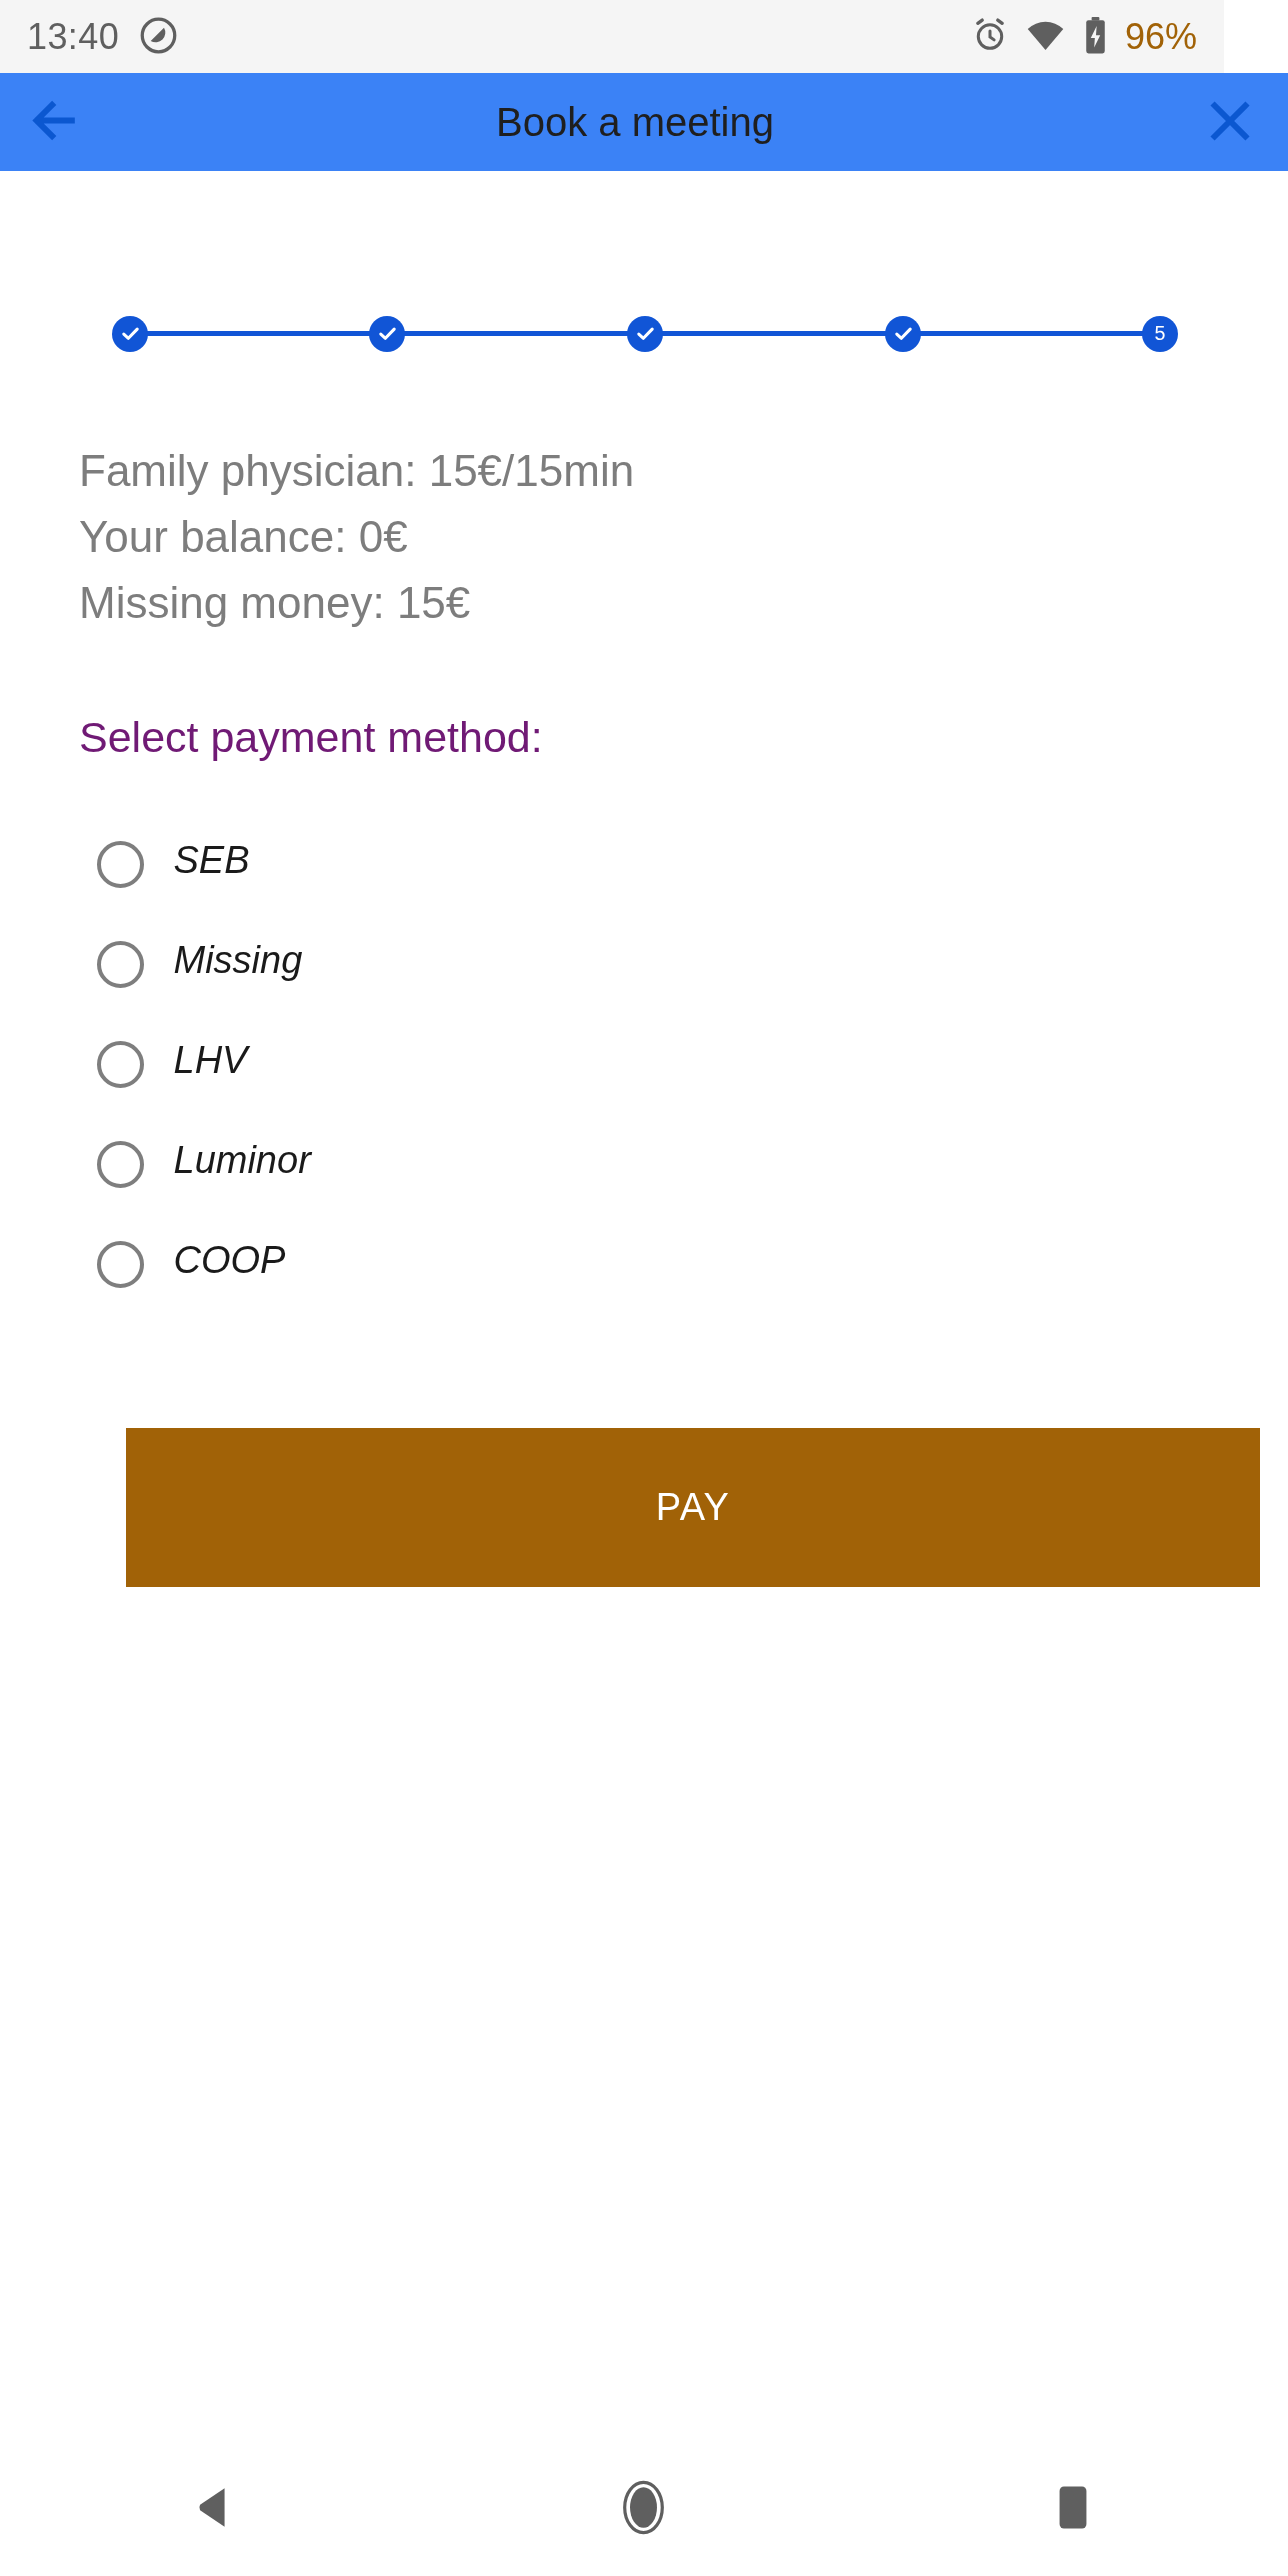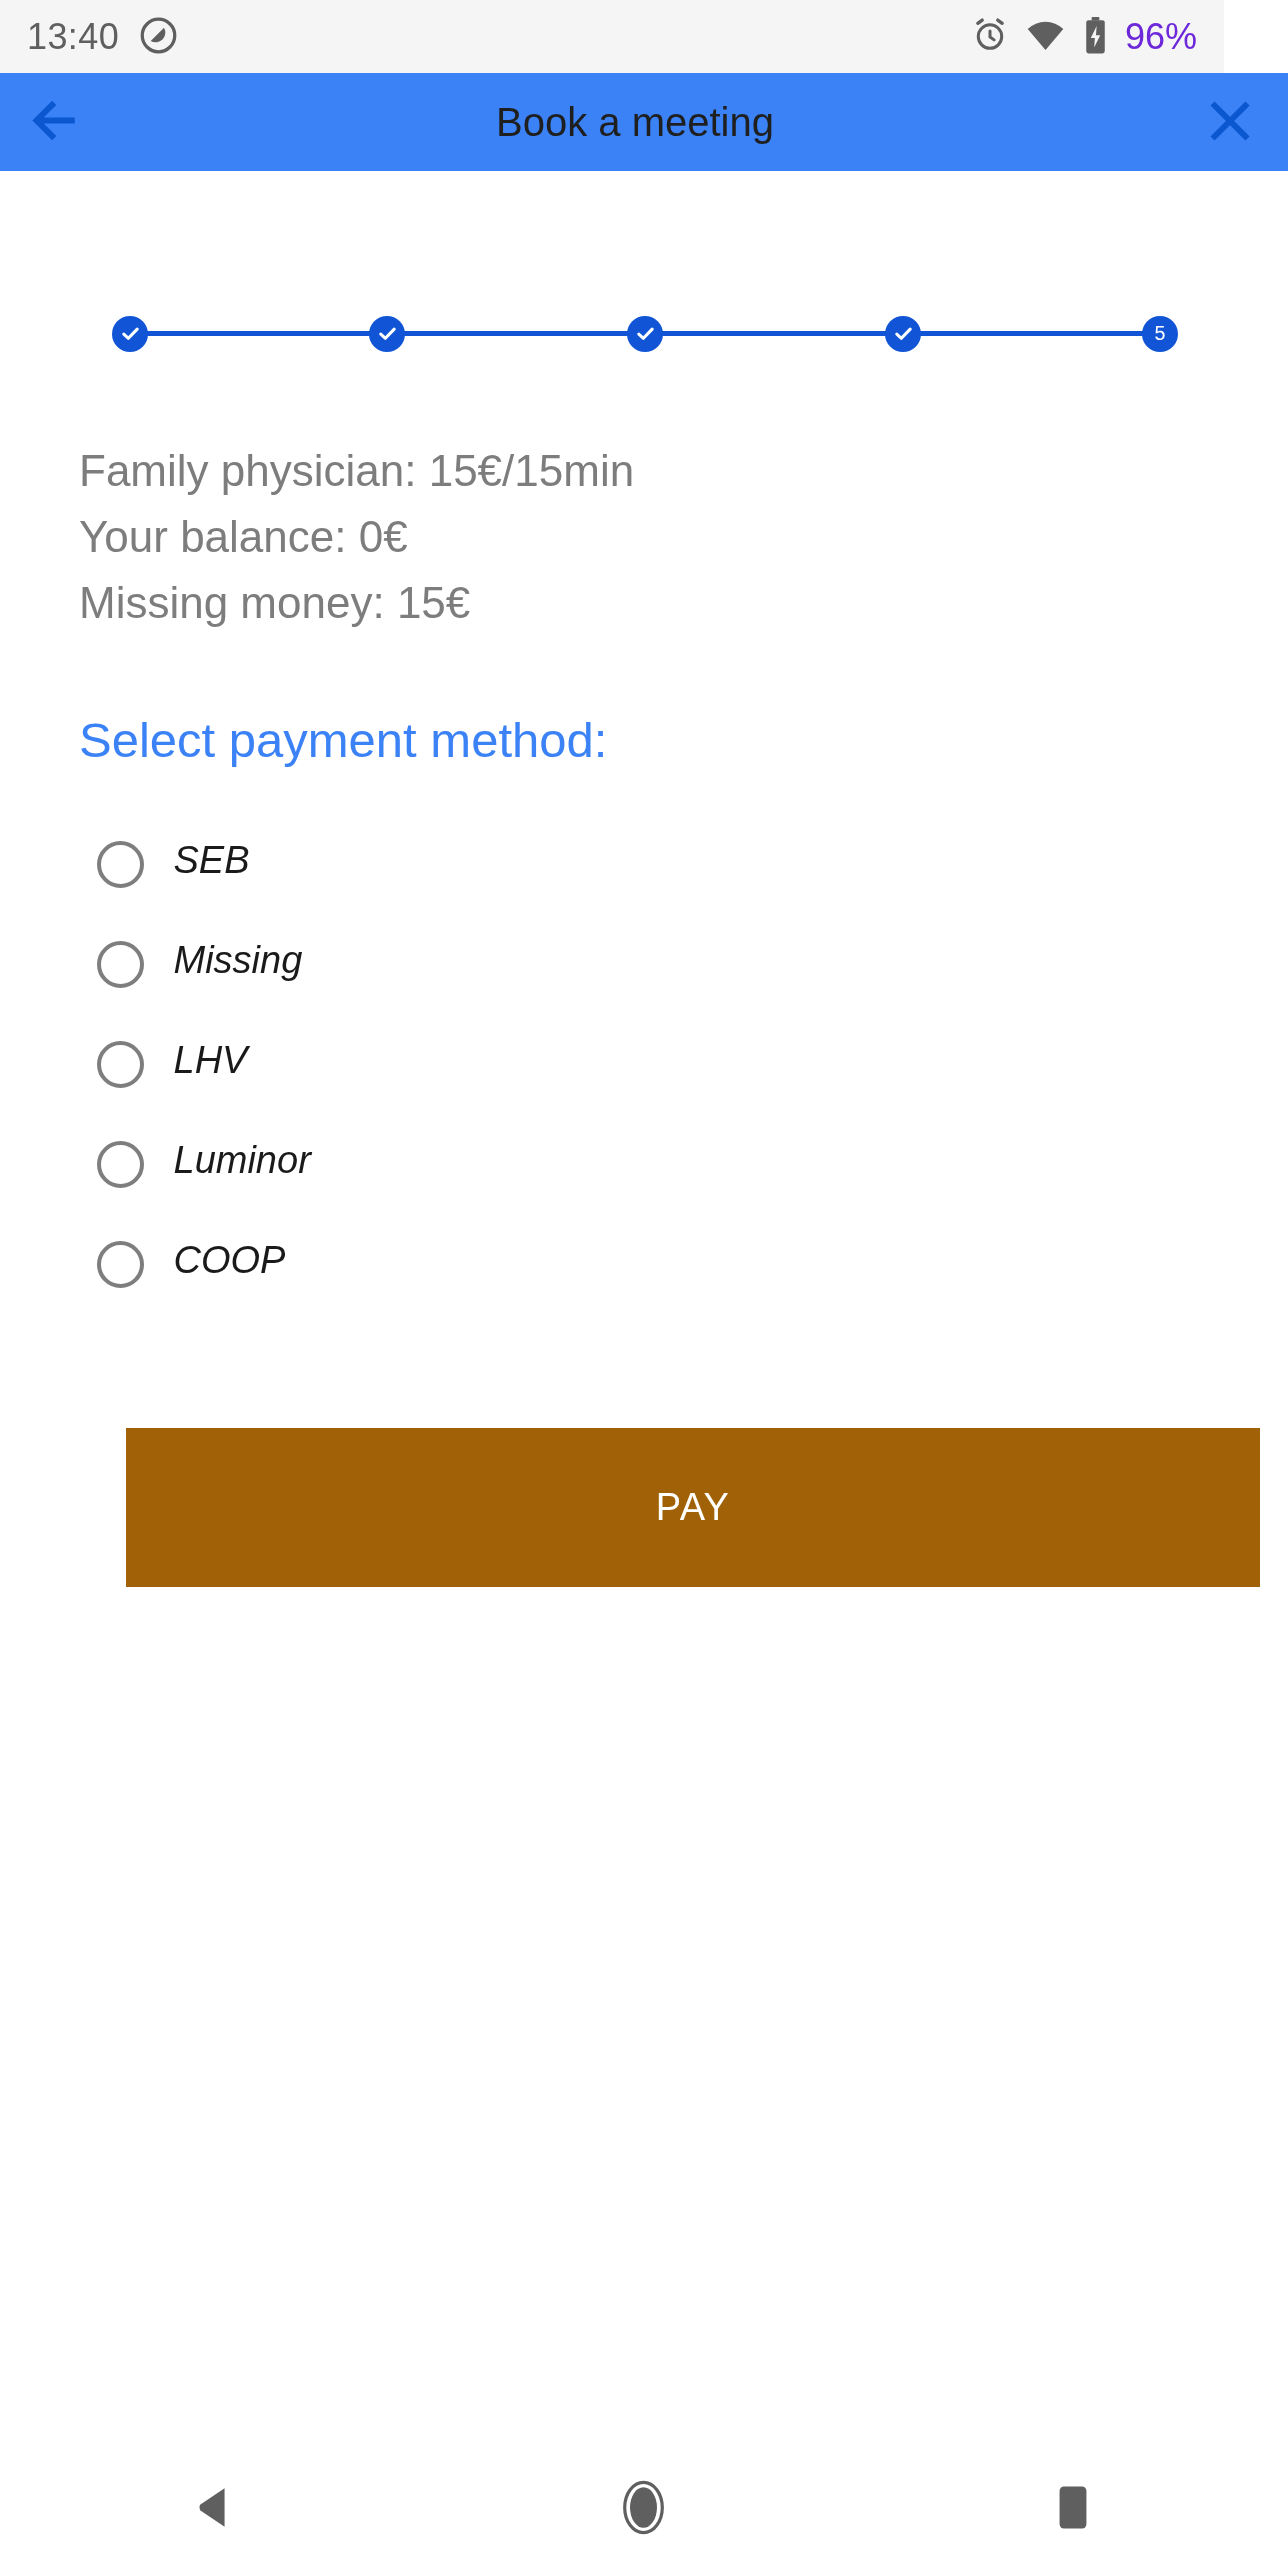--- a/index.html
+++ b/index.html
@@ -25,21 +25,21 @@
     padding:0 27px;
   }
   .sb-left { display:flex; align-items:center; gap:19.7px; }
   .sb-clock {
     font-size:36px; color:#5f5f5f; letter-spacing:0.4px;
     line-height:1;
   }
   .sb-right {
     margin-left:auto; display:flex; align-items:center; gap:16px;
   }
-  .sb-battery-text { font-size:36px; color:#6d28d9; line-height:1; }
+  .sb-battery-text { font-size:36px; color:#a16207; line-height:1; }
   .ico { display:block; }
 
   
   .header {
     position:absolute; top:73px; left:0;
     width:1288px; height:98px;
     background:#3b82f6;
     display:flex; align-items:center;
   }
   .hdr-back {
@@ -88,21 +88,21 @@
     position:absolute; top:438px; left:79px;
     width:1073px;
   }
   .info-line {
     font-size:44px; color:#7d7d7d;
     line-height:66px;
     white-space:nowrap;
   }
   .section-label {
     position:absolute; top:716px; left:79px;
-    font-size:49px; color:#3b82f6;
+    font-size:43px; color:#701a75;
     line-height:1;
     white-space:nowrap;
   }
 
   
   .radio-list {
     position:absolute; top:841px; left:79px;
     width:1073px;
   }
   .radio-row {

